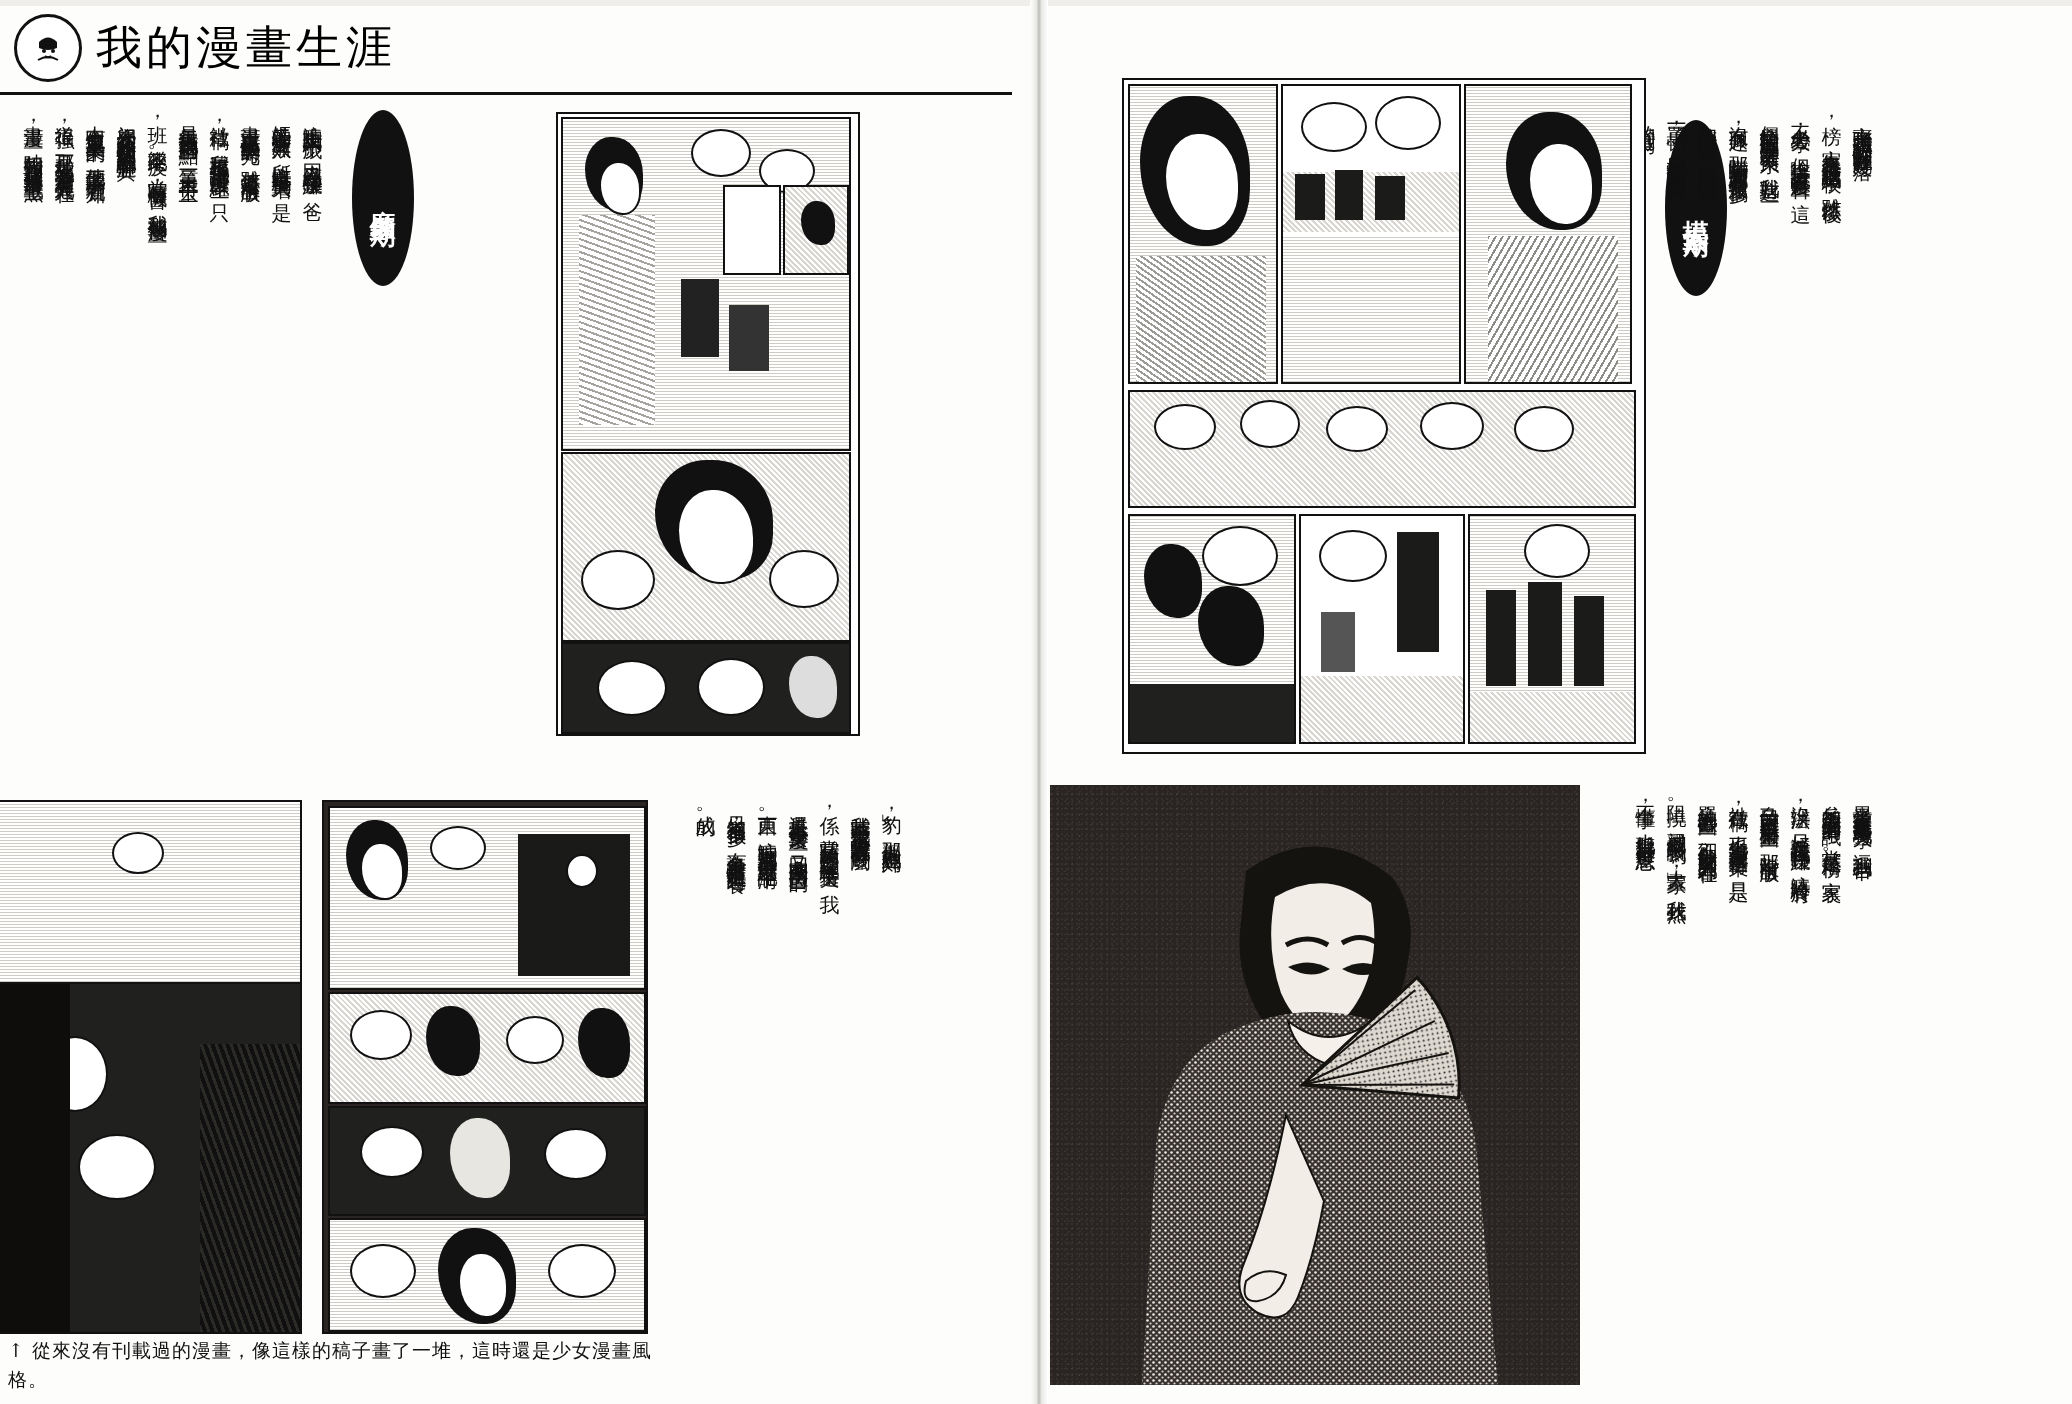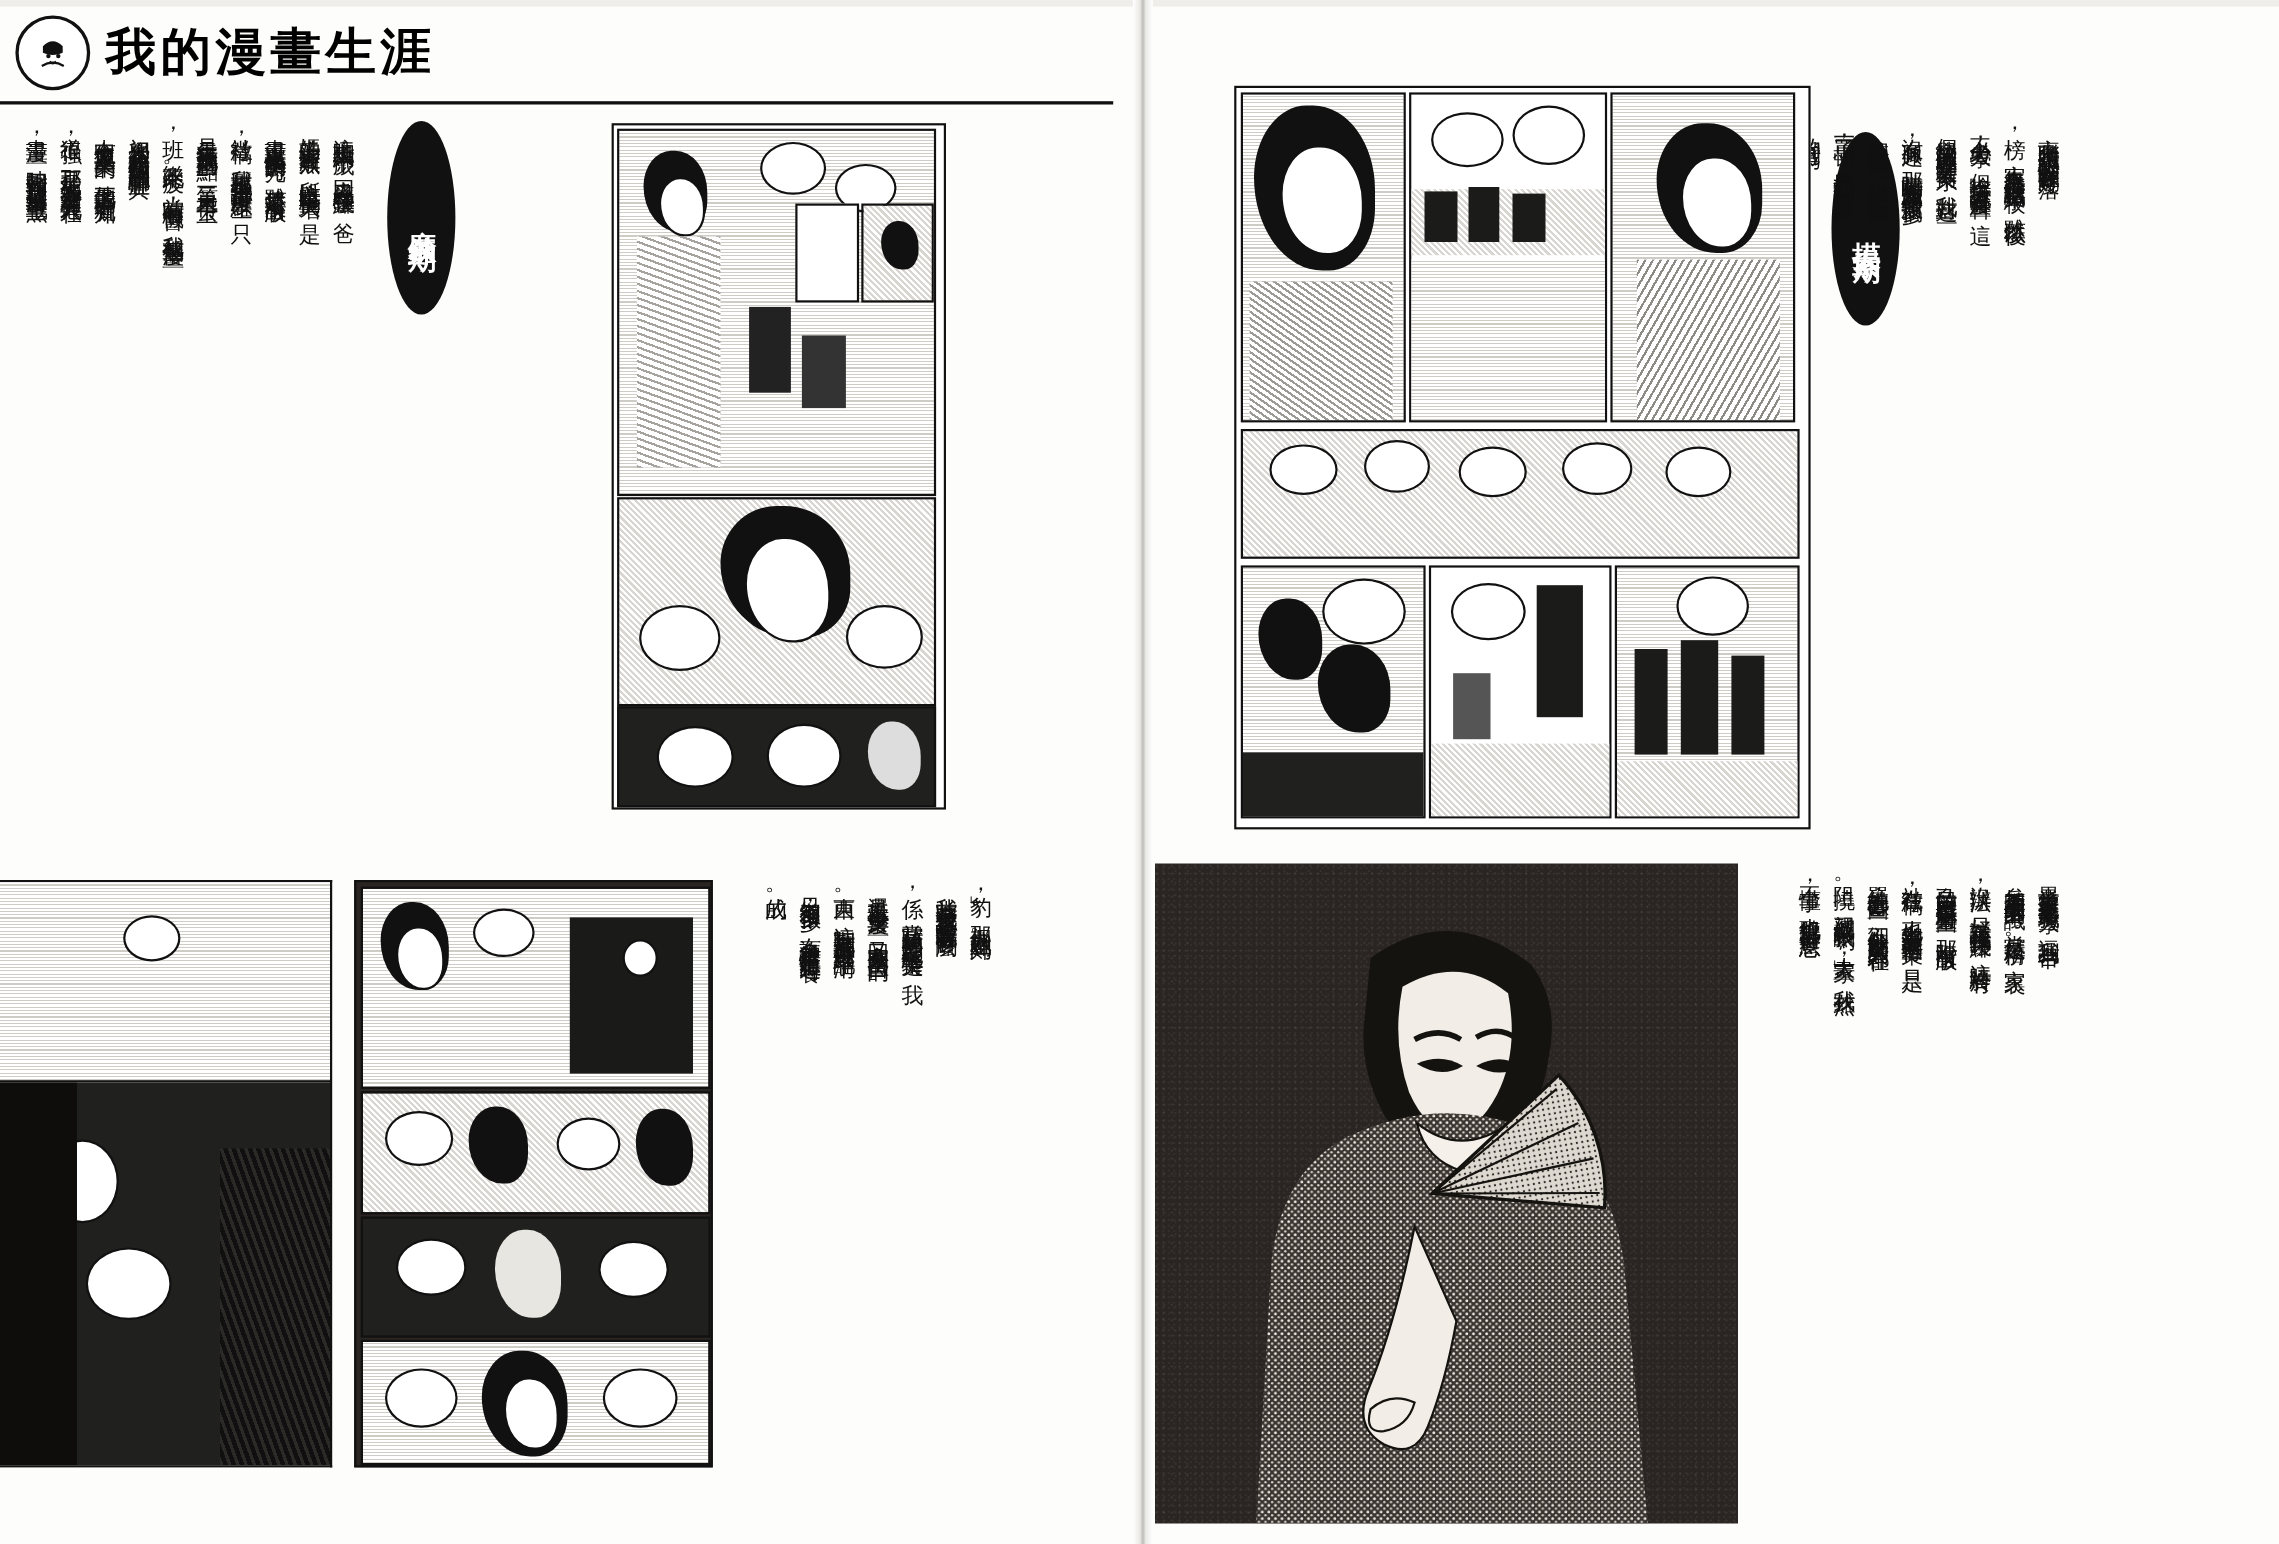--- a/index.html
+++ b/index.html
@@ -19,21 +19,21 @@
   .edge-top{position:absolute;left:0;top:0;width:2072px;height:6px;background:#efeeea;}
 
   
   .masthead{position:absolute;left:14px;top:14px;display:flex;align-items:center;gap:14px;}
   .masthead .logo{
     width:62px;height:62px;border-radius:50%;border:3px solid #111;
     display:flex;align-items:center;justify-content:center;background:#fff;position:relative;
   }
   .masthead .logo svg{display:block;}
   .masthead .title{
-    font-size:46px;font-weight:bold;letter-spacing:4px;
+    font-size:46px;font-weight:normal;letter-spacing:4px;
     font-family:"DejaVu Serif",serif;color:#000;
   }
   .rule{position:absolute;left:0;top:92px;width:1012px;height:3px;background:#111;}
 
   
   .vtext{
     writing-mode:vertical-rl;
     text-orientation:upright;
     font-family:"DejaVu Serif",serif;
     line-height:1.55;
@@ -331,14 +331,15 @@
       <div class="bub" style="left:214px;top:20px;width:60px;height:48px;"></div>
     </div>
     <div class="pnl tone2" style="position:absolute;left:4px;top:416px;width:314px;height:110px;">
       <div class="hair" style="left:108px;top:8px;width:78px;height:96px;"></div>
       <div class="face" style="left:128px;top:32px;width:46px;height:62px;"></div>
       <div class="bub" style="left:20px;top:24px;width:62px;height:50px;"></div>
       <div class="bub" style="left:218px;top:24px;width:64px;height:50px;"></div>
     </div>
   </div>
 
+  <div class="caption" style="left:8px;top:1336px;width:660px;">↑ 從來沒有刊載過的漫畫，像這樣的稿子畫了一堆，這時還是少女漫畫風格。</div>
 
 </div>
 
 </body></html>

